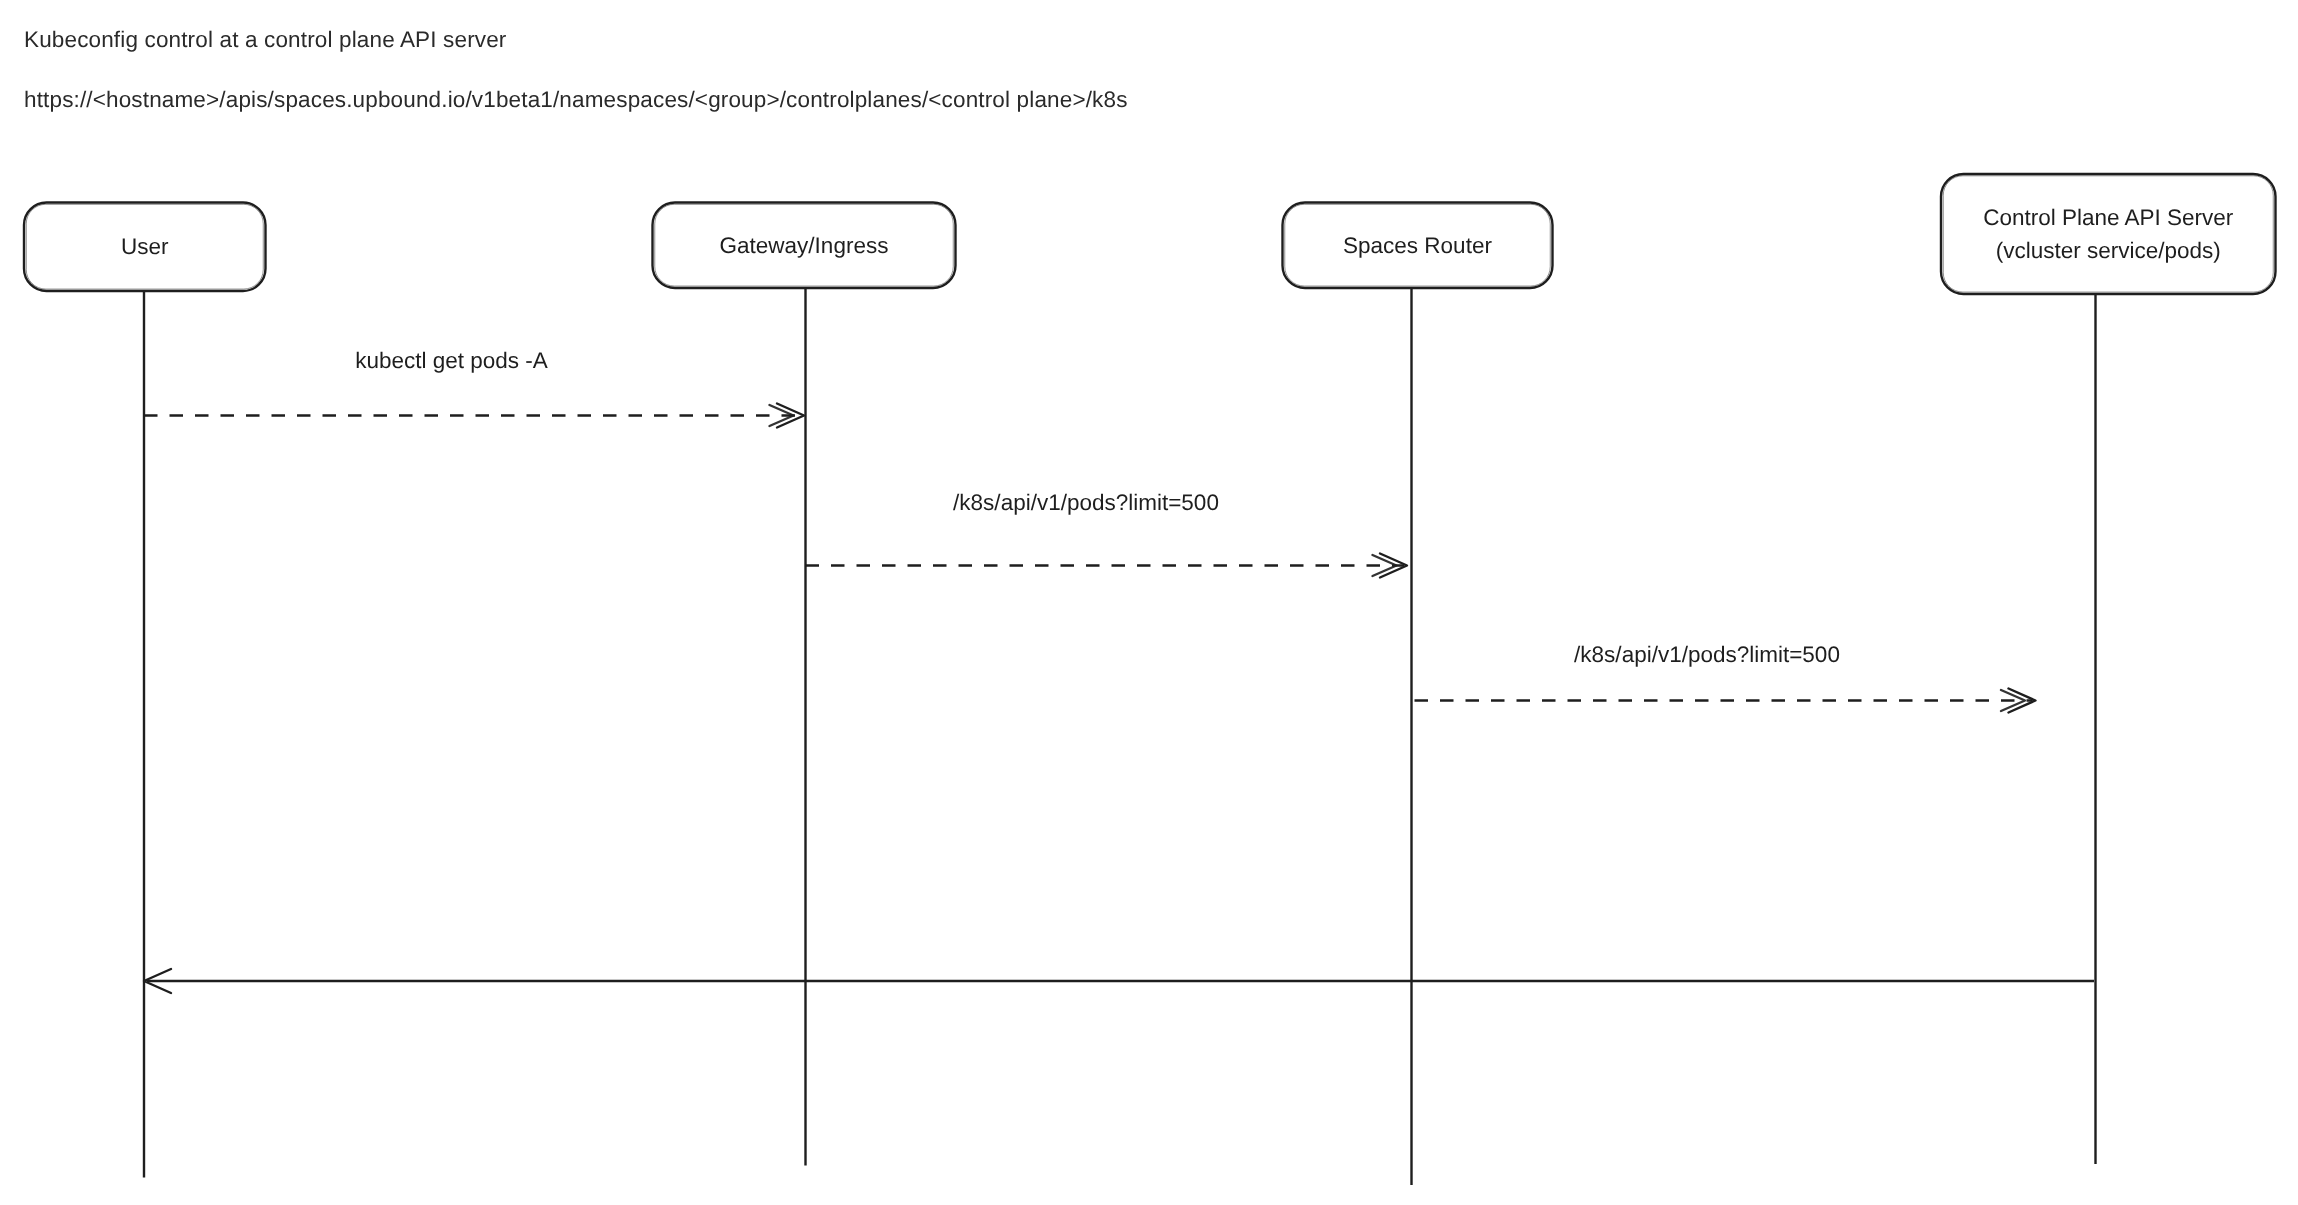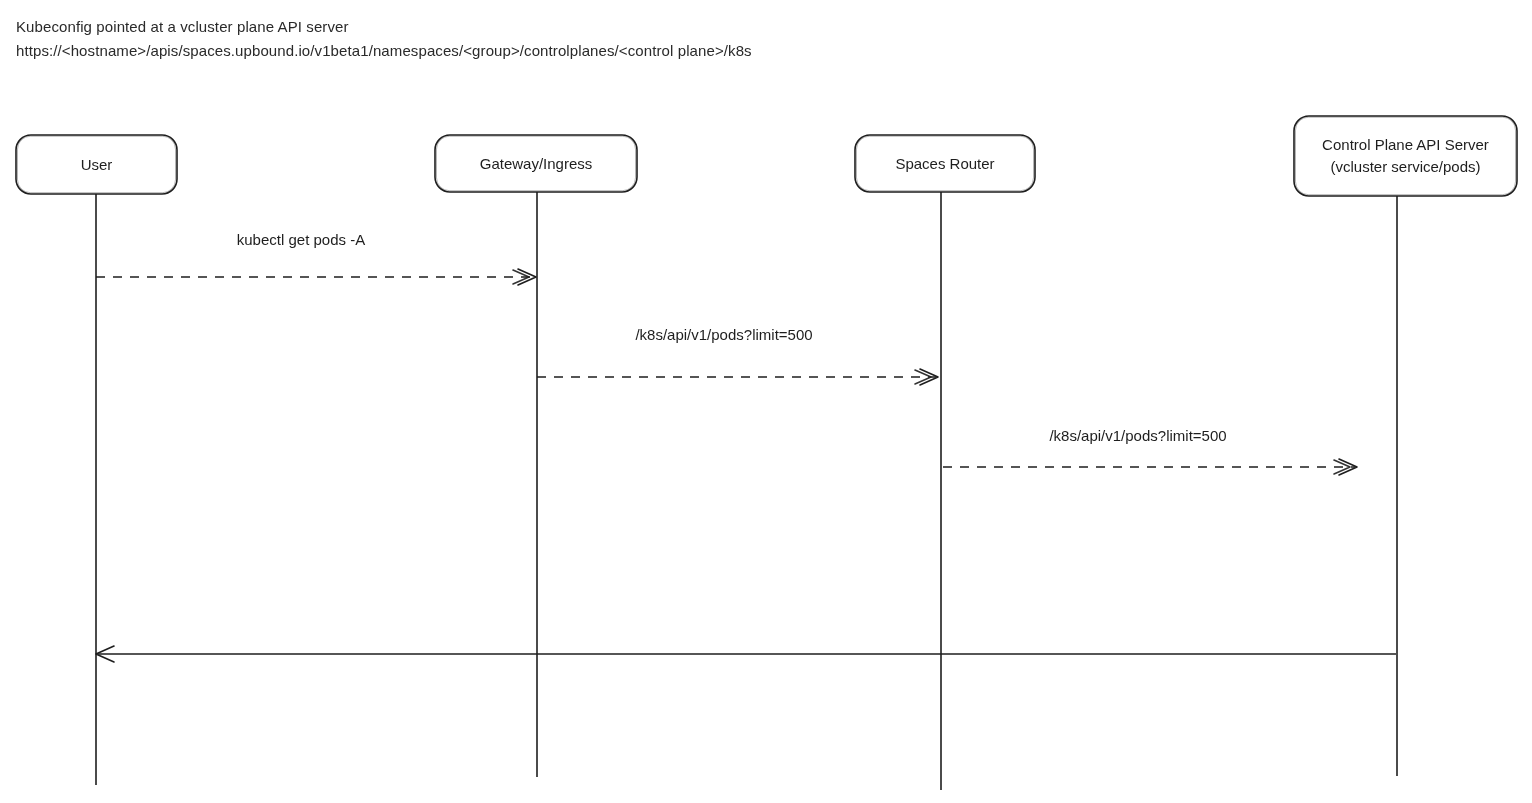--- a/index.html
+++ b/index.html
@@ -14,36 +14,36 @@
   }
   .header-line {
     position: absolute;
     left: 16px;
     font-size: 15px;
     letter-spacing: 0.1px;
     color: #2a2a2a;
     white-space: pre;
   }
   #header-title { top: 18px; }
-  #header-url   { top: 42px; }
+  #header-url   { top: 58px; }
   #diagram-svg {
     position: absolute;
     left: 0;
     top: 0;
   }
   #diagram-svg text {
     font-family: "Liberation Sans", sans-serif;
     font-size: 15px;
     fill: #1e1e1e;
   }
 </style>
 </head>
 <body>
 
-<div class="header-line" id="header-title">Kubeconfig pointed at a vcluster plane API server</div>
+<div class="header-line" id="header-title">Kubeconfig control at a control plane API server</div>
 
 <div class="header-line" id="header-url">https://&lt;hostname&gt;/apis/spaces.upbound.io/v1beta1/namespaces/&lt;group&gt;/controlplanes/&lt;control plane&gt;/k8s</div>
 
 <svg id="diagram-svg" width="1532" height="803" viewBox="0 0 1532 803" xmlns="http://www.w3.org/2000/svg">
     <g>
       <line x1="96" y1="194" x2="96" y2="785" stroke="#1e1e1e" stroke-width="1.6"></line>
       <rect x="16" y="135" width="161" height="59" rx="15" ry="15" fill="#ffffff" stroke="#1e1e1e" stroke-width="1.6"></rect>
       <rect x="17.5" y="136.2" width="158" height="56.5" rx="13" ry="13" fill="none" stroke="#1e1e1e" stroke-width="0.6" opacity="0.55"></rect>
       <text x="96.5" y="169.5" text-anchor="middle">User</text>
     </g>

